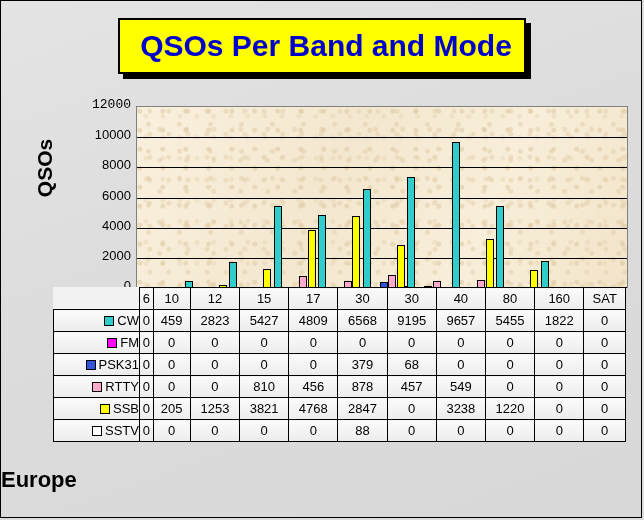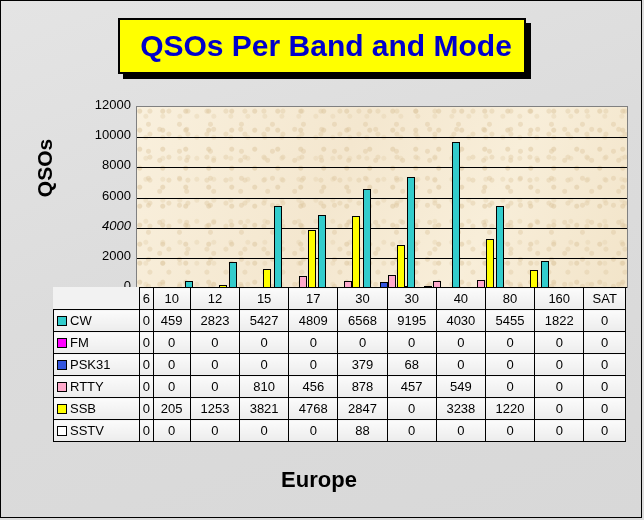--- a/index.html
+++ b/index.html
@@ -152,21 +152,21 @@
   }
   #data-table td, #data-table th {
     border: 1px solid #000000;
     text-align: center;
     height: 21px;
     padding: 0;
     font-weight: normal;
     background: linear-gradient(180deg, #fbfbfb 0%, #ececec 100%);
   }
   #data-table td.legend-cell {
-    text-align: left;
+    text-align: right;
     padding-left: 3px;
     width: 82px;
     white-space: nowrap;
   }
   #data-table th.corner-cell {
     border: none;
     background: transparent;
     width: 82px;
   }
   .swatch {
@@ -181,48 +181,47 @@
   .series-label {
     display: inline;
   }
 
   
   #x-axis-title {
     position: absolute;
     left: 0;
     top: 466px;
     width: 636px;
-    text-align: center;
     font-size: 22px;
     font-weight: bold;
     color: #000000;
   }
 </style>
 </head>
 <body>
 
 <div id="chart-root">
 
   <div id="title-shadow"></div>
   <div id="chart-title-box">
     <span id="chart-title-text">QSOs Per Band and Mode</span>
   </div>
 
   <div id="y-axis-title">QSOs</div>
 
   <div id="y-tick-wrap">
-      <div class="y-tick-label" style="top: 98px;">12000</div>
+      <div class="y-tick-label" style="top: 98px; font-family: Liberation Mono, monospace;">12000</div>
       <div class="y-tick-mark" style="top: 105px;"></div>
       <div class="y-tick-label" style="top: 128.167px;">10000</div>
       <div class="y-tick-mark" style="top: 135.167px;"></div>
       <div class="y-tick-label" style="top: 158.333px;">8000</div>
       <div class="y-tick-mark" style="top: 165.333px;"></div>
       <div class="y-tick-label" style="top: 188.5px;">6000</div>
       <div class="y-tick-mark" style="top: 195.5px;"></div>
-      <div class="y-tick-label" style="top: 218.667px; font-style: italic;">4000</div>
+      <div class="y-tick-label" style="top: 218.667px;">4000</div>
       <div class="y-tick-mark" style="top: 225.667px;"></div>
       <div class="y-tick-label" style="top: 248.833px;">2000</div>
       <div class="y-tick-mark" style="top: 255.833px;"></div>
       <div class="y-tick-label" style="top: 279px;">0</div>
       <div class="y-tick-mark" style="top: 286px;"></div>
     </div>
 
   <div id="plot-area">
     <div id="plot-baseline"></div>
   <div class="gridline" style="top: 30.1667px;"></div>
@@ -296,21 +295,21 @@
     <tbody>
         <tr>
           <td class="legend-cell"><span class="swatch" style="background: rgb(51, 204, 204);"></span><span class="series-label">CW</span></td>
           <td>0</td>
           <td>459</td>
           <td>2823</td>
           <td>5427</td>
           <td>4809</td>
           <td>6568</td>
           <td>9195</td>
-          <td>4030</td>
+          <td>9657</td>
           <td>5455</td>
           <td>1822</td>
           <td>0</td>
         </tr>
         <tr>
           <td class="legend-cell"><span class="swatch" style="background: rgb(255, 0, 255);"></span><span class="series-label">FM</span></td>
           <td>0</td>
           <td>0</td>
           <td>0</td>
           <td>0</td>

